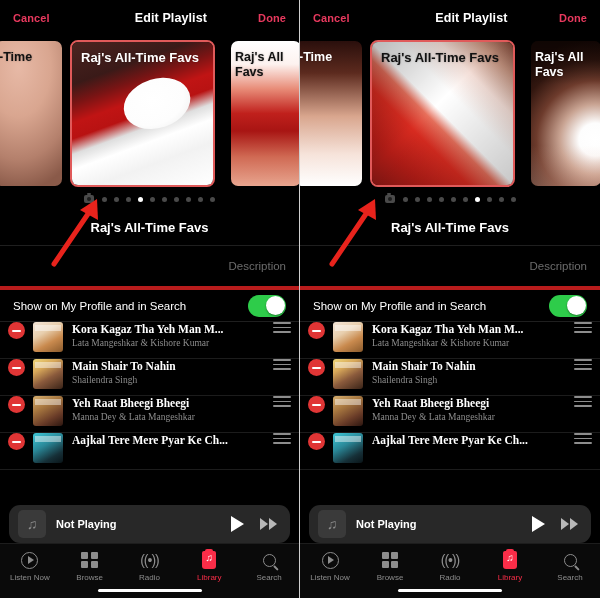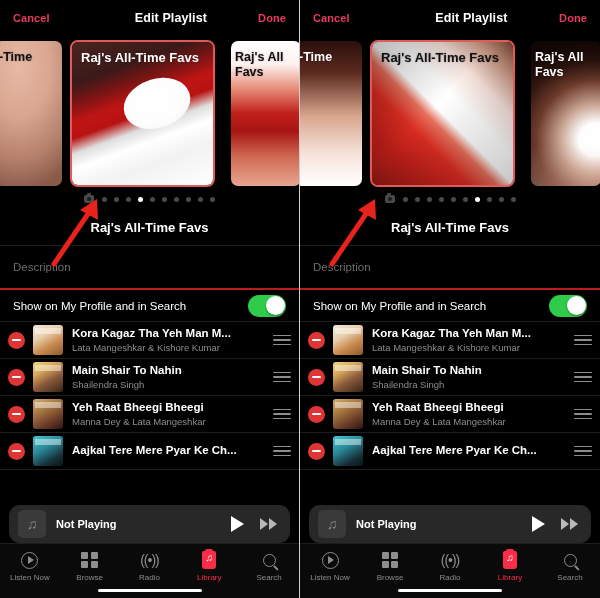--- a/index.html
+++ b/index.html
@@ -155,21 +155,22 @@
   .title-row {
     height: 36px;
     display:flex; align-items:center; justify-content:center;
     color:#fff; font-size:13px; font-weight:bold;
     border-bottom: 1px solid #1f1f1f;
   }
   .desc-row {
     height: 44px;
     display:flex; align-items:center;
     padding: 0 13px;
-    border-bottom: 2px solid #b91c1c;
+    border-bottom: 4px solid #b91c1c;
+    justify-content: flex-end;
   }
   .desc-placeholder { color:#6c6c6c; font-size:11.5px; }
   .share-row {
     height: 32px;
     display:flex; align-items:center; justify-content:space-between;
     padding: 0 13px;
     border-bottom: 1px solid #1f1f1f;
   }
   .share-label { color:#fff; font-size:11.5px; }
   .toggle {
@@ -180,23 +181,24 @@
     position:absolute; right:1.5px; top:1.5px;
     width:19px; height:19px; border-radius:50%;
     background:#fff;
     box-shadow: 0 1px 2px rgba(0,0,0,.4);
   }
 
   
   .songlist { position:relative; }
   .song-row {
     height: 37px;
-    display:flex; align-items:center;
+    display:flex; 
     padding-left: 8px;
     border-bottom: 1px solid #1c1c1c;
+    font-family: Liberation Serif, serif;
   }
   .minus-btn {
     width: 17px; height: 17px; border-radius: 50%;
     background: #e03535; flex:0 0 auto;
     display:flex; align-items:center; justify-content:center;
   }
   .minus-btn span {
     display:block; width: 9px; height: 2px; background:#fff; border-radius:1px;
   }
   .thumb {

